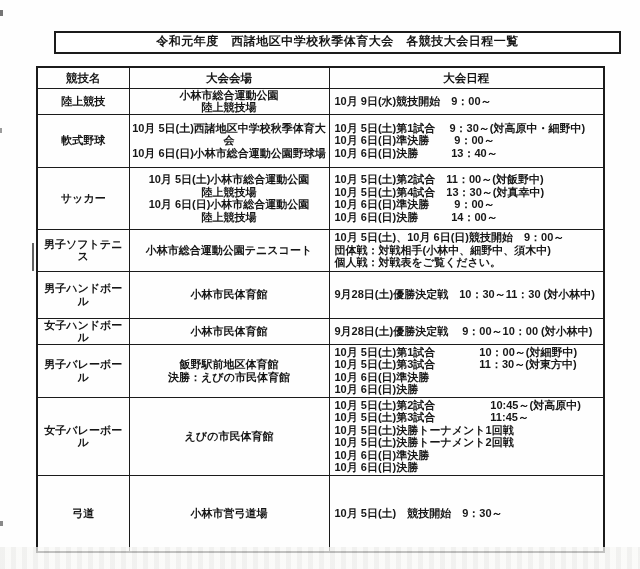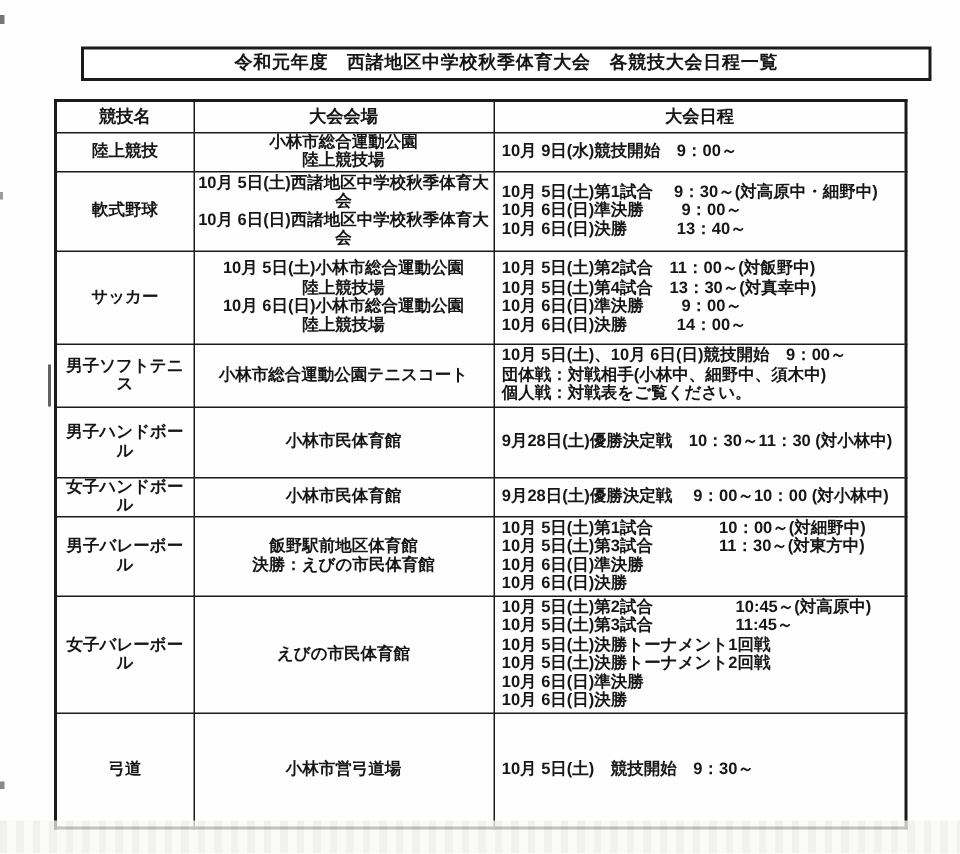--- a/index.html
+++ b/index.html
@@ -88,21 +88,21 @@
       </tr>
     </thead>
     <tbody>
         <tr>
           <td class="col-name">陸上競技</td>
           <td class="col-venue"><div class="venue-line">小林市総合運動公園</div><div class="venue-line">陸上競技場</div></td>
           <td class="col-schedule"><div class="schedule-line">10月 9日(水)競技開始　9：00～</div></td>
         </tr>
         <tr>
           <td class="col-name">軟式野球</td>
-          <td class="col-venue"><div class="venue-line">10月 5日(土)西諸地区中学校秋季体育大会</div><div class="venue-line">10月 6日(日)西諸地区中学校秋季体育大会</div></td>
+          <td class="col-venue"><div class="venue-line">10月 5日(土)西諸地区中学校秋季体育大会</div><div class="venue-line">10月 6日(日)小林市総合運動公園野球場</div></td>
           <td class="col-schedule"><div class="schedule-line">10月 5日(土)第1試合　 9：30～(対高原中・細野中)</div><div class="schedule-line">10月 6日(日)準決勝　　 9：00～</div><div class="schedule-line">10月 6日(日)決勝　　　13：40～</div></td>
         </tr>
         <tr>
           <td class="col-name">サッカー</td>
           <td class="col-venue"><div class="venue-line">10月 5日(土)小林市総合運動公園</div><div class="venue-line">陸上競技場</div><div class="venue-line">10月 6日(日)小林市総合運動公園</div><div class="venue-line">陸上競技場</div></td>
           <td class="col-schedule"><div class="schedule-line">10月 5日(土)第2試合　11：00～(対飯野中)</div><div class="schedule-line">10月 5日(土)第4試合　13：30～(対真幸中)</div><div class="schedule-line">10月 6日(日)準決勝　　 9：00～</div><div class="schedule-line">10月 6日(日)決勝　　　14：00～</div></td>
         </tr>
         <tr>
           <td class="col-name">男子ソフトテニス</td>
           <td class="col-venue"><div class="venue-line">小林市総合運動公園テニスコート</div></td>

